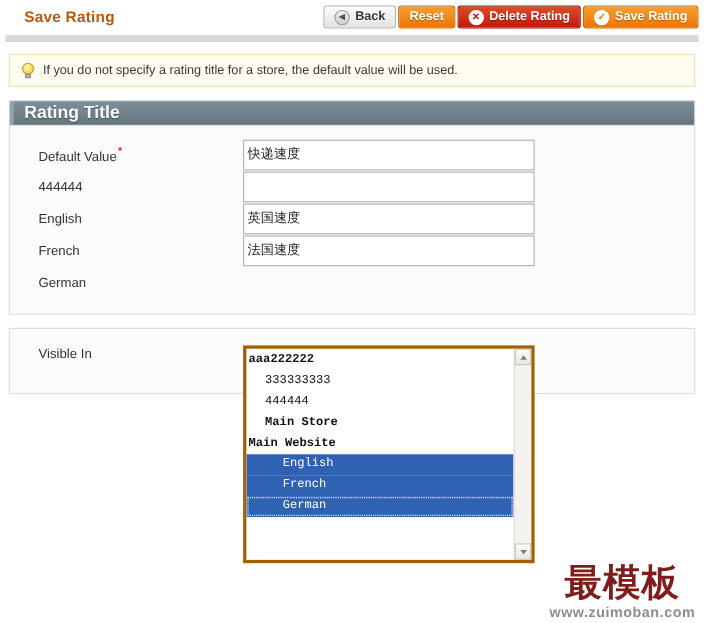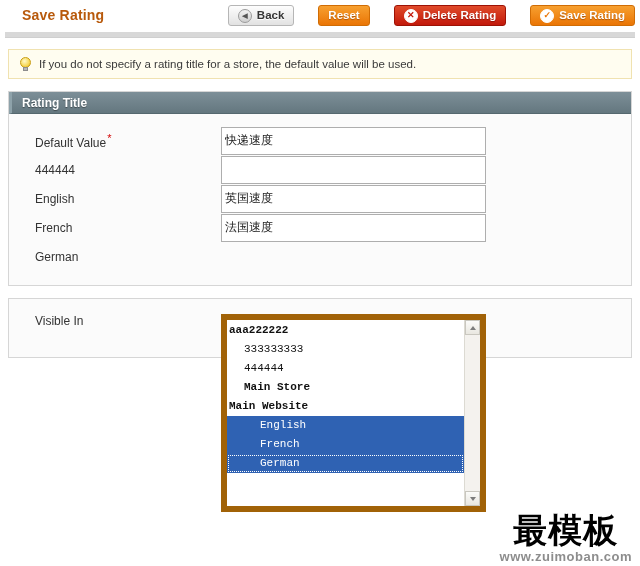--- a/index.html
+++ b/index.html
@@ -31,21 +31,21 @@
     font-size: 14px;
     font-weight: bold;
     color: #b8590b;
     letter-spacing: .2px;
   }
   .btn-row {
     position: absolute;
     right: 5px;
     top: 5px;
     display: flex;
-    gap: 24px;
+    gap: 2px;
     align-items: center;
   }
   .btn {
     display: inline-flex;
     align-items: center;
     gap: 5px;
     height: 21px;
     padding: 0 9px;
     box-sizing: border-box;
     font-size: 11.5px;
@@ -173,21 +173,21 @@
     background: linear-gradient(#7d8f98, #64777f);
     border-bottom: 1px solid #55686f;
     display: flex;
     align-items: center;
     padding-left: 10px;
     box-sizing: border-box;
     border-left: 3px solid #8ea2aa;
   }
   .section-head span {
     color: #ffffff;
-    font-size: 12px;
+    font-size: 16px;
     font-weight: bold;
     text-shadow: 0 1px 1px rgba(0,0,0,.4);
   }
   .section-body {
     padding: 12px 0 14px 0;
     background: #fbfbfb;
   }
 
   .frow {
     display: flex;
@@ -222,21 +222,21 @@
 
   
   .frow-tall {
     display: flex;
     align-items: flex-start;
     padding-top: 3px;
   }
   .listbox {
     width: 265px;
     height: 198px;
-    border: 6px solid #a16207;
+    border: 3px solid #a16207;
     background: #ffffff;
     box-sizing: border-box;
     position: relative;
     overflow: hidden;
     font-family: "Liberation Mono", monospace;
     font-size: 11px;
   }
   .list-items {
     position: absolute;
     left: 0; top: 0;
@@ -303,21 +303,21 @@
     right: 8px;
     bottom: 2px;
     text-align: center;
     pointer-events: none;
     user-select: none;
   }
   .wm-cn {
     font-family: "DejaVu Serif", serif;
     font-size: 34px;
     font-weight: bold;
-    color: #000000;
+    color: #7f1d1d;
     line-height: 1;
     letter-spacing: 1px;
   }
   .wm-url {
     font-family: "Liberation Sans", sans-serif;
     font-size: 13px;
     font-weight: bold;
     color: #8d8d8d;
     letter-spacing: .5px;
     margin-top: 2px;

